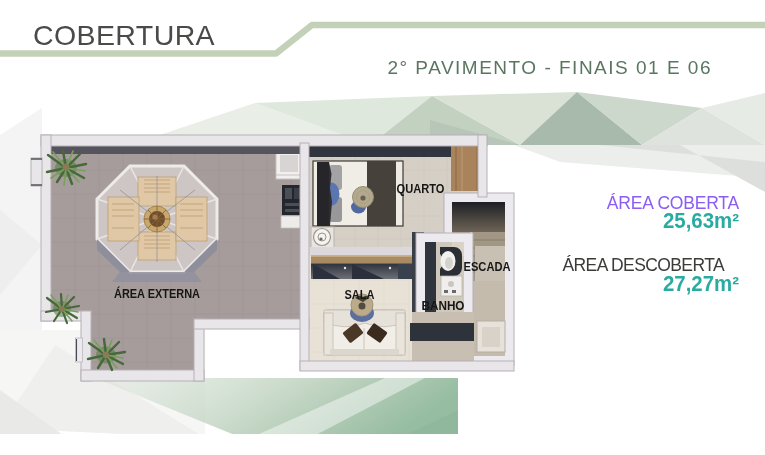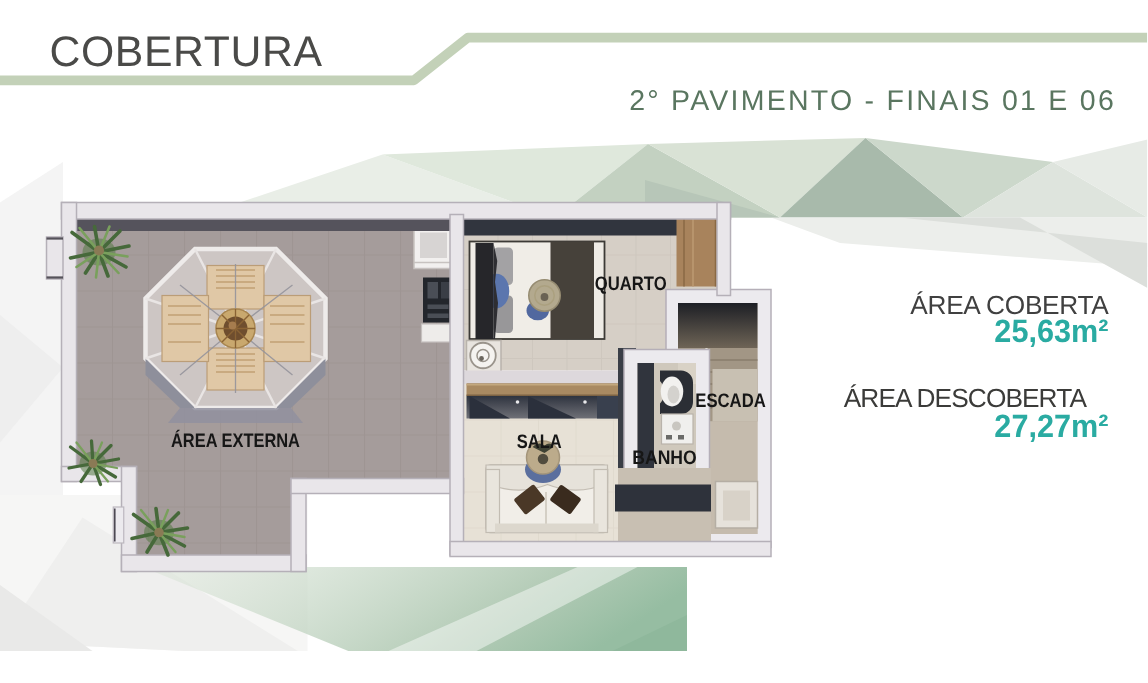--- a/index.html
+++ b/index.html
@@ -51,21 +51,21 @@
   <path d="M0,452 Q10,452 18,455 L0,455 Z" fill="#7fd0c9"></path>
   </g>
 </svg>
 
 <div class="abs" style="left:33px;top:19px;font-size:28.5px;letter-spacing:0.4px;color:#4a4a48;">COBERTURA</div>
 
 <svg class="abs" style="left:0;top:0" width="765" height="70" viewBox="0 0 765 70">
   <path d="M0,53.5 L276,53.5 L312,25 L765,25" fill="none" stroke="#c3d1b8" stroke-width="6.5" stroke-linejoin="round"></path>
 </svg>
 
-<div class="abs" style="left:0;top:57px;width:712px;text-align:right;font-size:19px;letter-spacing:1.5px;color:#5a7660;margin-left:32px;">2° PAVIMENTO - FINAIS 01 E 06</div>
+<div class="abs" style="left:0;top:57px;width:712px;text-align:right;font-size:19px;letter-spacing:1.5px;color:#5a7660;">2° PAVIMENTO - FINAIS 01 E 06</div>
 
 <svg class="abs" style="left:0;top:0" width="765" height="455" viewBox="0 0 765 455">
   <defs>
     <linearGradient id="stairDark" x1="0" y1="0" x2="0" y2="1">
       <stop offset="0" stop-color="#1d1f25"></stop>
           <stop offset="1" stop-color="#6e6456"></stop>
     </linearGradient>
     <linearGradient id="shadowBand" x1="0" y1="0" x2="0" y2="1">
       <stop offset="0" stop-color="#2f343f"></stop>
           <stop offset="1" stop-color="#6f7077"></stop>
@@ -437,21 +437,21 @@
     <text x="396.5" y="193" textLength="48" lengthAdjust="spacingAndGlyphs">QUARTO</text>
 
     <text x="344.5" y="298.5" textLength="30" lengthAdjust="spacingAndGlyphs">SALA</text>
 
     <text x="421.5" y="309.5" textLength="43" lengthAdjust="spacingAndGlyphs">BANHO</text>
 
     <text x="463.5" y="271" textLength="47" lengthAdjust="spacingAndGlyphs">ESCADA</text>
   </g>
 </svg>
 
-<div class="abs" style="left:439px;top:192.5px;width:300px;text-align:right;font-size:17.5px;letter-spacing:-0.2px;color:#404040;">ÁREA COBERTA</div>
+<div class="abs" style="left:439px;top:192.5px;width:300px;text-align:right;font-size:17.5px;letter-spacing:-0.2px;color:#8b5cf6;">ÁREA COBERTA</div>
 
 <div class="abs" style="left:439px;top:209px;width:300px;text-align:right;font-size:21.5px;font-weight:bold;color:#2aaba2;transform:scaleX(0.95);transform-origin:100% 50%;">25,63m²</div>
 
 <div class="abs" style="left:424px;top:254.5px;width:300px;text-align:right;font-size:17.5px;letter-spacing:-0.6px;color:#3b3b39;">ÁREA DESCOBERTA</div>
 
 <div class="abs" style="left:439px;top:272px;width:300px;text-align:right;font-size:21.5px;font-weight:bold;color:#2aaba2;transform:scaleX(0.95);transform-origin:100% 50%;">27,27m²</div>
 
 </div>
 
 </body></html>

